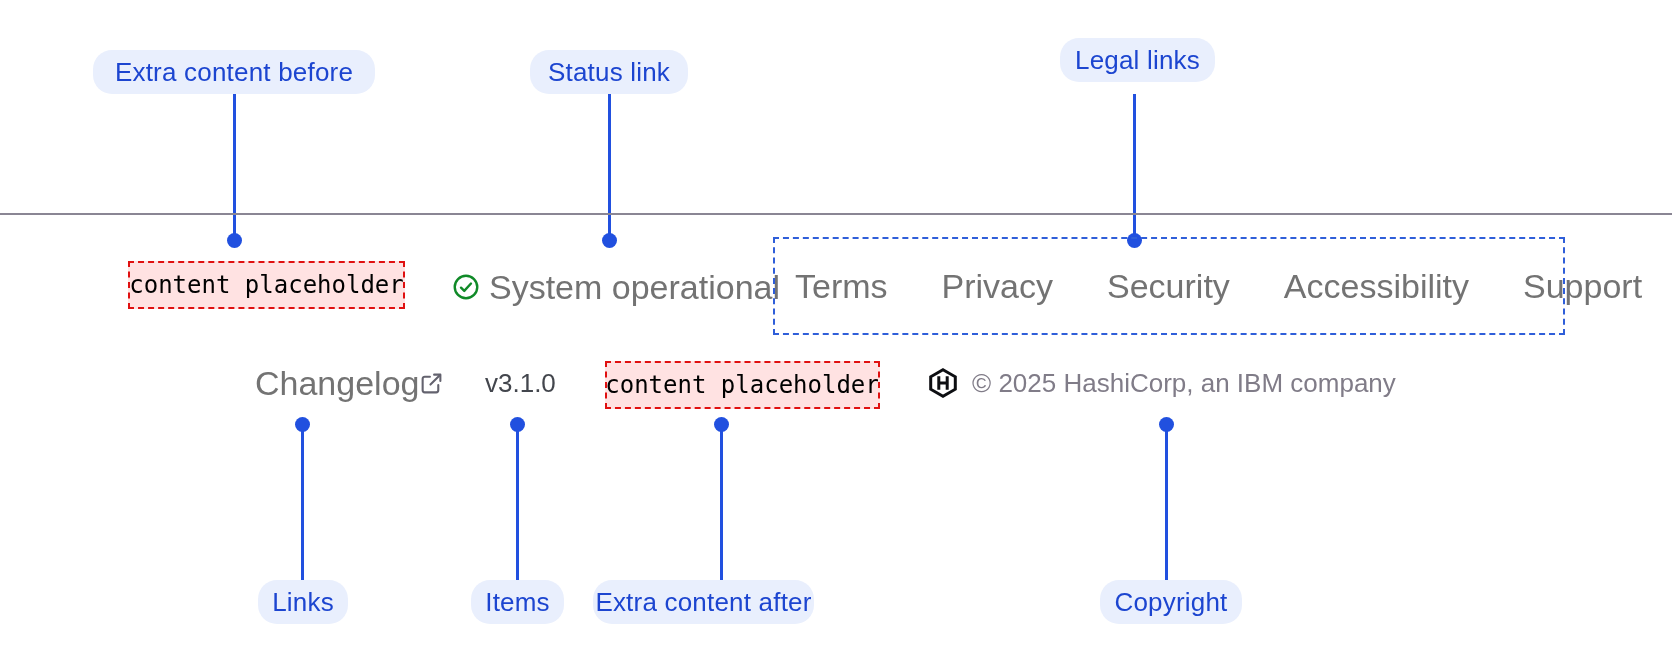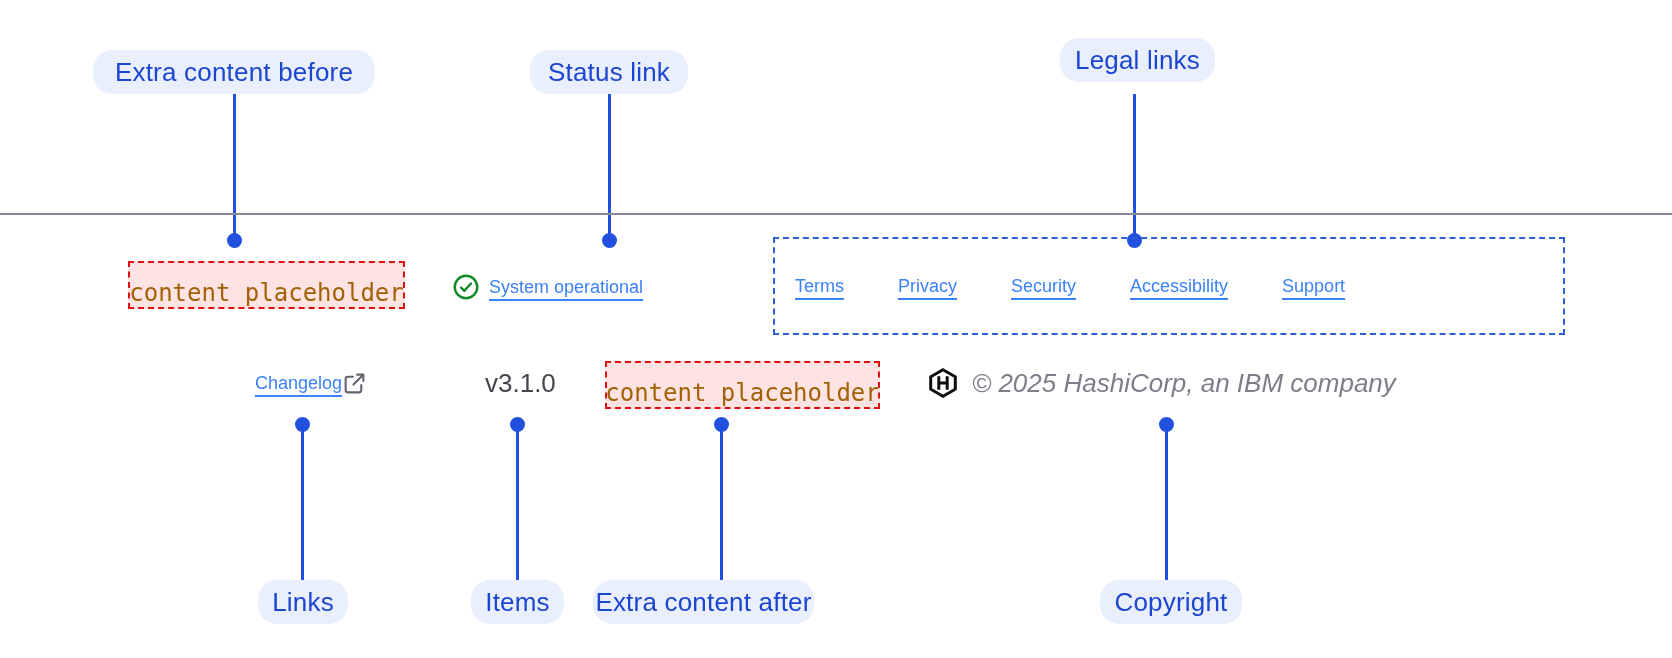--- a/index.html
+++ b/index.html
@@ -15,28 +15,28 @@
     white-space:nowrap;
   }
   
   .conn{position:absolute;width:3px;background:#2150df;}
   .dot{position:absolute;width:15px;height:15px;border-radius:50%;background:#2150df;}
   
   .divider{position:absolute;left:0;top:213px;width:1672px;height:2px;background:#8a8694;}
   
   .placeholder{
     position:absolute;box-sizing:border-box;border:2px dashed #e01010;background:#ffe2e2;
-    display:flex;align-items:flex-end;justify-content:center;
+    display:flex;align-items:center;justify-content:center;
     font-family:"DejaVu Sans Mono","Liberation Mono",monospace;
-    font-size:24px;color:#a16207;white-space:nowrap;overflow:hidden;
+    font-size:24px;color:#000000;white-space:nowrap;overflow:hidden;
   }
   
   .frow{position:absolute;display:flex;align-items:center;}
   .glink{
-    color:#3b82f6;font-size:18px;text-decoration:underline;
+    color:#737373;font-size:34px;
     text-underline-offset:6px;text-decoration-thickness:2px;white-space:nowrap;cursor:pointer;
   }
   .version{color:#43464d;font-size:26px;}
   .copytext{color:#807c88;font-size:26px;white-space:nowrap;}
   .legalbox{
     position:absolute;left:773px;top:237px;width:792px;height:98px;box-sizing:border-box;
     border:2px dashed #2f5ed9;display:flex;align-items:center;padding-left:20px;gap:54px;
   }
   .icon{display:inline-flex;align-items:center;justify-content:center;}
 </style>
@@ -92,21 +92,21 @@
   </div>
 
   <div class="frow version" style="left:485px;top:360px;height:46px;">
     <span>v3.1.0</span>
   </div>
 
   <div class="placeholder" style="left:605px;top:361px;width:275px;height:48px;">
     <span>content placeholder</span>
   </div>
 
-  <div class="frow" style="left:929px;top:360px;height:46px;gap:15px;font-style:italic;">
+  <div class="frow" style="left:929px;top:360px;height:46px;gap:15px;">
     <span class="icon">
       <svg width="28" height="30" viewBox="0 0 28 30" fill="none" stroke="#0d0e12" stroke-width="3">
         <path d="M14 1.8 L26.3 8.8 V21.2 L14 28.2 L1.7 21.2 V8.8 Z"></path>
         <path d="M9.8 8.2 V21.8 M18.2 8.2 V21.8 M9.8 15 H18.2"></path>
       </svg>
     </span>
     <span class="copytext">© 2025 HashiCorp, an IBM company</span>
   </div>
 
   <div class="dot" style="left:295px;top:417px;"></div>

